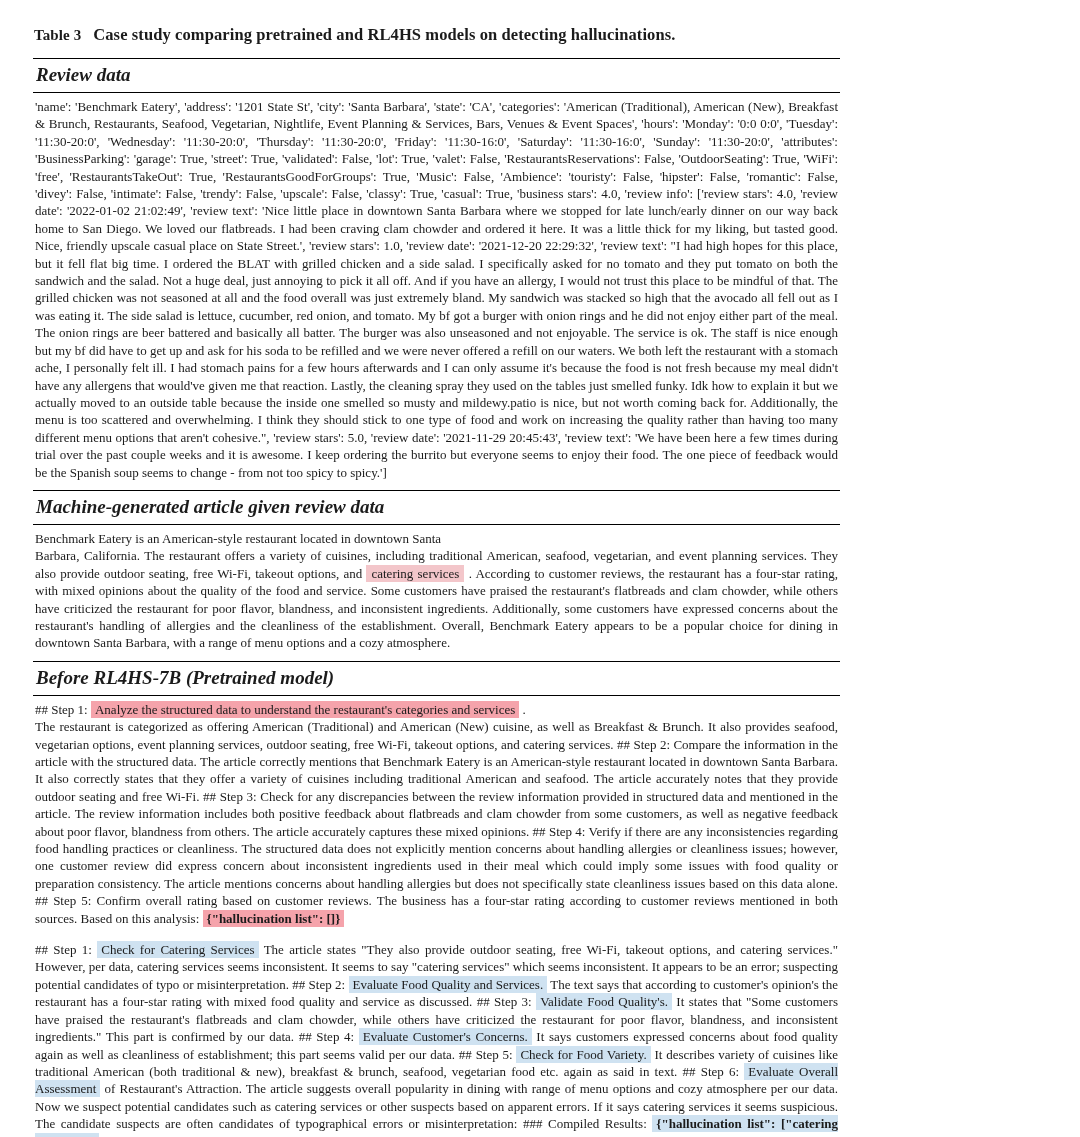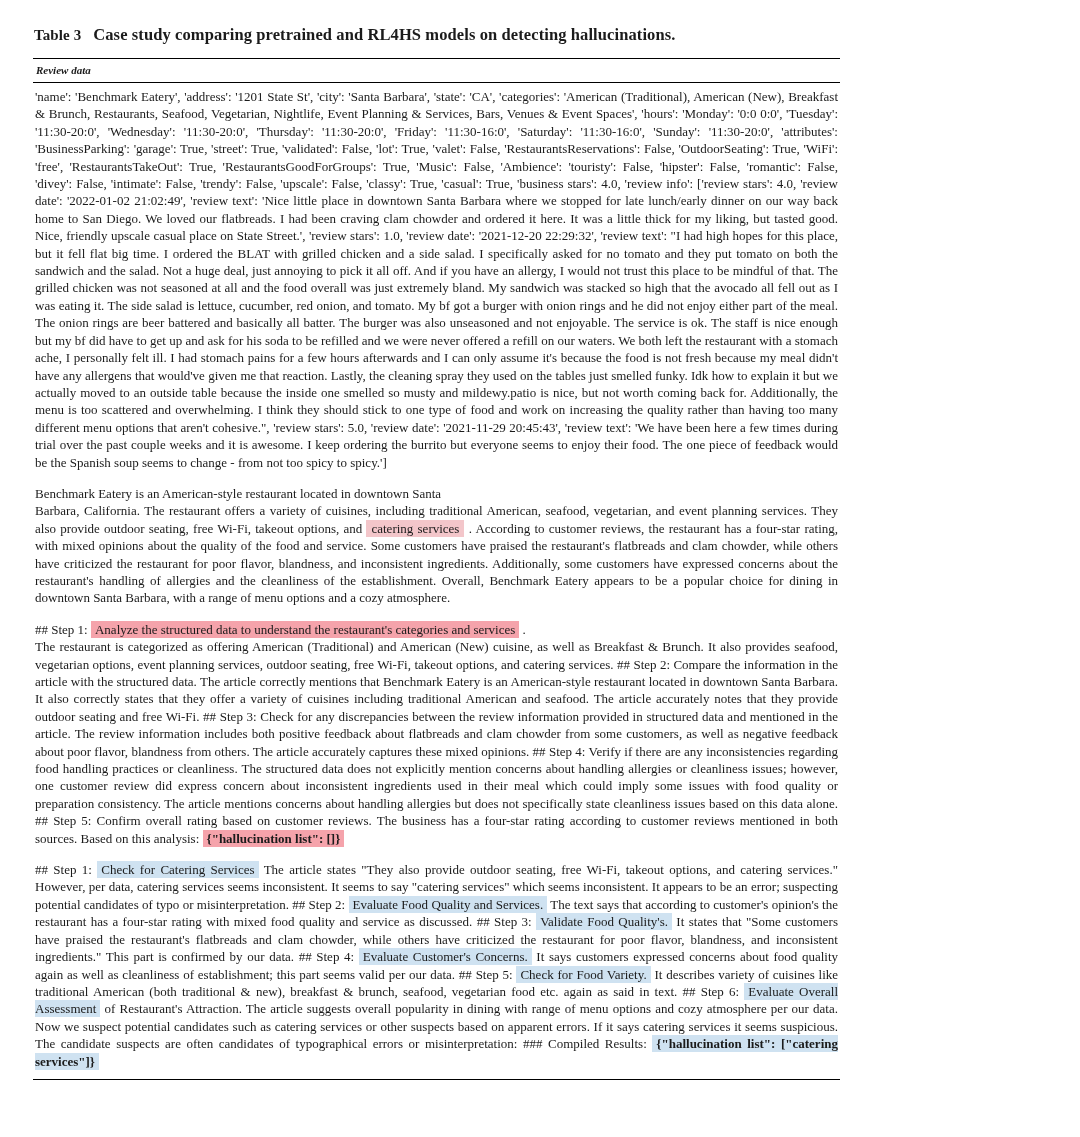--- a/index.html
+++ b/index.html
@@ -24,21 +24,21 @@
     margin:4px 0 13px 1px;
     letter-spacing:0.1px;
   }
   .cap-label{ margin-right:12px; font-size:15px; }
   .case-table{
     border-bottom:1.4px solid var(--rule);
   }
   .sec-header{
     font-style:italic;
     font-weight:bold;
-    font-size:11px;
+    font-size:19px;
     padding:5px 3px 6px 3px;
     border-top:1px solid var(--rule);
     border-bottom:1px solid var(--rule);
   }
   .sec-header:first-child{ border-top:1.4px solid var(--rule); }
   .sec-body{
     font-size:13px;
     line-height:17.4px;
     text-align:justify;
     padding:5px 2px 9px 2px;
@@ -55,21 +55,23 @@
 
   <div class="caption">
     <span class="cap-label">Table 3</span><span class="cap-text">Case study comparing pretrained and RL4HS models on detecting hallucinations.</span>
   </div>
 
   <div class="case-table">
 
     <div class="sec-header">Review data</div>
     <div class="sec-body"><span>'name': 'Benchmark Eatery', 'address': '1201 State St', 'city': 'Santa Barbara', 'state': 'CA', 'categories': 'American (Traditional), American (New), Breakfast &amp; Brunch, Restaurants, Seafood, Vegetarian, Nightlife, Event Planning &amp; Services, Bars, Venues &amp; Event Spaces', 'hours': 'Monday': '0:0 0:0', 'Tuesday': '11:30-20:0', 'Wednesday': '11:30-20:0', 'Thursday': '11:30-20:0', 'Friday': '11:30-16:0', 'Saturday': '11:30-16:0', 'Sunday': '11:30-20:0', 'attributes': 'BusinessParking': 'garage': True, 'street': True, 'validated': False, 'lot': True, 'valet': False, 'RestaurantsReservations': False, 'OutdoorSeating': True, 'WiFi': 'free', 'RestaurantsTakeOut': True, 'RestaurantsGoodForGroups': True, 'Music': False, 'Ambience': 'touristy': False, 'hipster': False, 'romantic': False, 'divey': False, 'intimate': False, 'trendy': False, 'upscale': False, 'classy': True, 'casual': True, 'business stars': 4.0, 'review info': ['review stars': 4.0, 'review date': '2022-01-02 21:02:49', 'review text': 'Nice little place in downtown Santa Barbara where we stopped for late lunch/early dinner on our way back home to San Diego. We loved our flatbreads. I had been craving clam chowder and ordered it here. It was a little thick for my liking, but tasted good. Nice, friendly upscale casual place on State Street.', 'review stars': 1.0, 'review date': '2021-12-20 22:29:32', 'review text': "I had high hopes for this place, but it fell flat big time. I ordered the BLAT with grilled chicken and a side salad. I specifically asked for no tomato and they put tomato on both the sandwich and the salad. Not a huge deal, just annoying to pick it all off. And if you have an allergy, I would not trust this place to be mindful of that. The grilled chicken was not seasoned at all and the food overall was just extremely bland. My sandwich was stacked so high that the avocado all fell out as I was eating it. The side salad is lettuce, cucumber, red onion, and tomato. My bf got a burger with onion rings and he did not enjoy either part of the meal. The onion rings are beer battered and basically all batter. The burger was also unseasoned and not enjoyable. The service is ok. The staff is nice enough but my bf did have to get up and ask for his soda to be refilled and we were never offered a refill on our waters. We both left the restaurant with a stomach ache, I personally felt ill. I had stomach pains for a few hours afterwards and I can only assume it's because the food is not fresh because my meal didn't have any allergens that would've given me that reaction. Lastly, the cleaning spray they used on the tables just smelled funky. Idk how to explain it but we actually moved to an outside table because the inside one smelled so musty and mildewy.patio is nice, but not worth coming back for. Additionally, the menu is too scattered and overwhelming. I think they should stick to one type of food and work on increasing the quality rather than having too many different menu options that aren't cohesive.", 'review stars': 5.0, 'review date': '2021-11-29 20:45:43', 'review text': 'We have been here a few times during trial over the past couple weeks and it is awesome. I keep ordering the burrito but everyone seems to enjoy their food. The one piece of feedback would be the Spanish soup seems to change - from not too spicy to spicy.']</span></div>
 
+    <div class="sec-header">Machine-generated article given review data</div>
     <div class="sec-body"><span>Benchmark Eatery is an American-style restaurant located in downtown Santa</span><br><span>Barbara, California. The restaurant offers a variety of cuisines, including traditional American, seafood, vegetarian, and event planning services. They also provide outdoor seating, free Wi-Fi, takeout options, and </span><span class="hl-pink">catering services</span><span> . According to customer reviews, the restaurant has a four-star rating, with mixed opinions about the quality of the food and service. Some customers have praised the restaurant's flatbreads and clam chowder, while others have criticized the restaurant for poor flavor, blandness, and inconsistent ingredients. Additionally, some customers have expressed concerns about the restaurant's handling of allergies and the cleanliness of the establishment. Overall, Benchmark Eatery appears to be a popular choice for dining in downtown Santa Barbara, with a range of menu options and a cozy atmosphere.</span></div>
 
+    <div class="sec-header">Before RL4HS-7B (Pretrained model)</div>
     <div class="sec-body"><span>## Step 1:  </span><span class="hl-red">Analyze the structured data to understand the restaurant's categories and services</span><span> .</span><br><span>The restaurant is categorized as offering American (Traditional) and American (New) cuisine, as well as Breakfast &amp; Brunch. It also provides seafood, vegetarian options, event planning services, outdoor seating, free Wi-Fi, takeout options, and catering services. ## Step 2: Compare the information in the article with the structured data. The article correctly mentions that Benchmark Eatery is an American-style restaurant located in downtown Santa Barbara. It also correctly states that they offer a variety of cuisines including traditional American and seafood. The article accurately notes that they provide outdoor seating and free Wi-Fi. ## Step 3: Check for any discrepancies between the review information provided in structured data and mentioned in the article. The review information includes both positive feedback about flatbreads and clam chowder from some customers, as well as negative feedback about poor flavor, blandness from others. The article accurately captures these mixed opinions. ## Step 4: Verify if there are any inconsistencies regarding food handling practices or cleanliness. The structured data does not explicitly mention concerns about handling allergies or cleanliness issues; however, one customer review did express concern about inconsistent ingredients used in their meal which could imply some issues with food quality or preparation consistency. The article mentions concerns about handling allergies but does not specifically state cleanliness issues based on this data alone. ## Step 5: Confirm overall rating based on customer reviews. The business has a four-star rating according to customer reviews mentioned in both sources. Based on this analysis: </span><span class="hl-red seg-bold">{"hallucination list": []}</span></div>
 
     <div class="sec-body"><span>## Step 1: </span><span class="hl-blue">Check for Catering Services</span><span> The article states "They also provide outdoor seating, free Wi-Fi, takeout options, and catering services." However, per data, catering services seems inconsistent. It seems to say "catering services" which seems inconsistent. It appears to be an error; suspecting potential candidates of typo or misinterpretation. ## Step 2: </span><span class="hl-blue">Evaluate Food Quality and Services.</span><span> The text says that according to customer's opinion's the restaurant has a four-star rating with mixed food quality and service as discussed. ## Step 3: </span><span class="hl-blue">Validate Food Quality's.</span><span> It states that "Some customers have praised the restaurant's flatbreads and clam chowder, while others have criticized the restaurant for poor flavor, blandness, and inconsistent ingredients." This part is confirmed by our data. ## Step 4: </span><span class="hl-blue">Evaluate Customer's Concerns.</span><span> It says customers expressed concerns about food quality again as well as cleanliness of establishment; this part seems valid per our data. ## Step 5: </span><span class="hl-blue">Check for Food Variety.</span><span> It describes variety of cuisines like traditional American (both traditional &amp; new), breakfast &amp; brunch, seafood, vegetarian food etc. again as said in text. ## Step 6: </span><span class="hl-blue">Evaluate Overall Assessment</span><span> of Restaurant's Attraction. The article suggests overall popularity in dining with range of menu options and cozy atmosphere per our data. Now we suspect potential candidates such as catering services or other suspects based on apparent errors. If it says catering services it seems suspicious. The candidate suspects are often candidates of typographical errors or misinterpretation: ### Compiled Results: </span><span class="hl-blue seg-bold">{"hallucination list": ["catering services"]}</span></div>
 
   </div>
 
 </div>
 
 </body></html>

